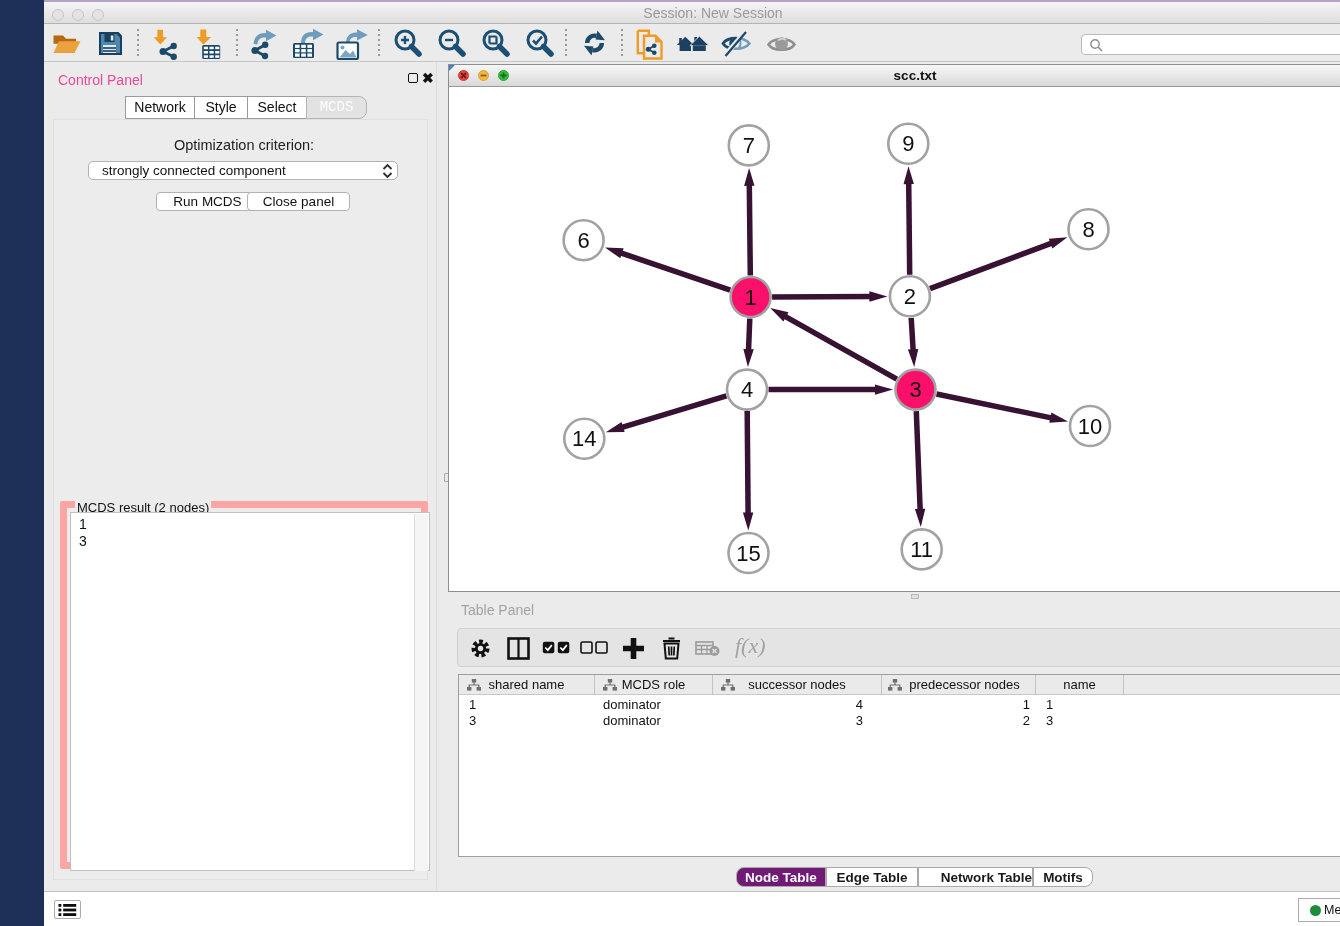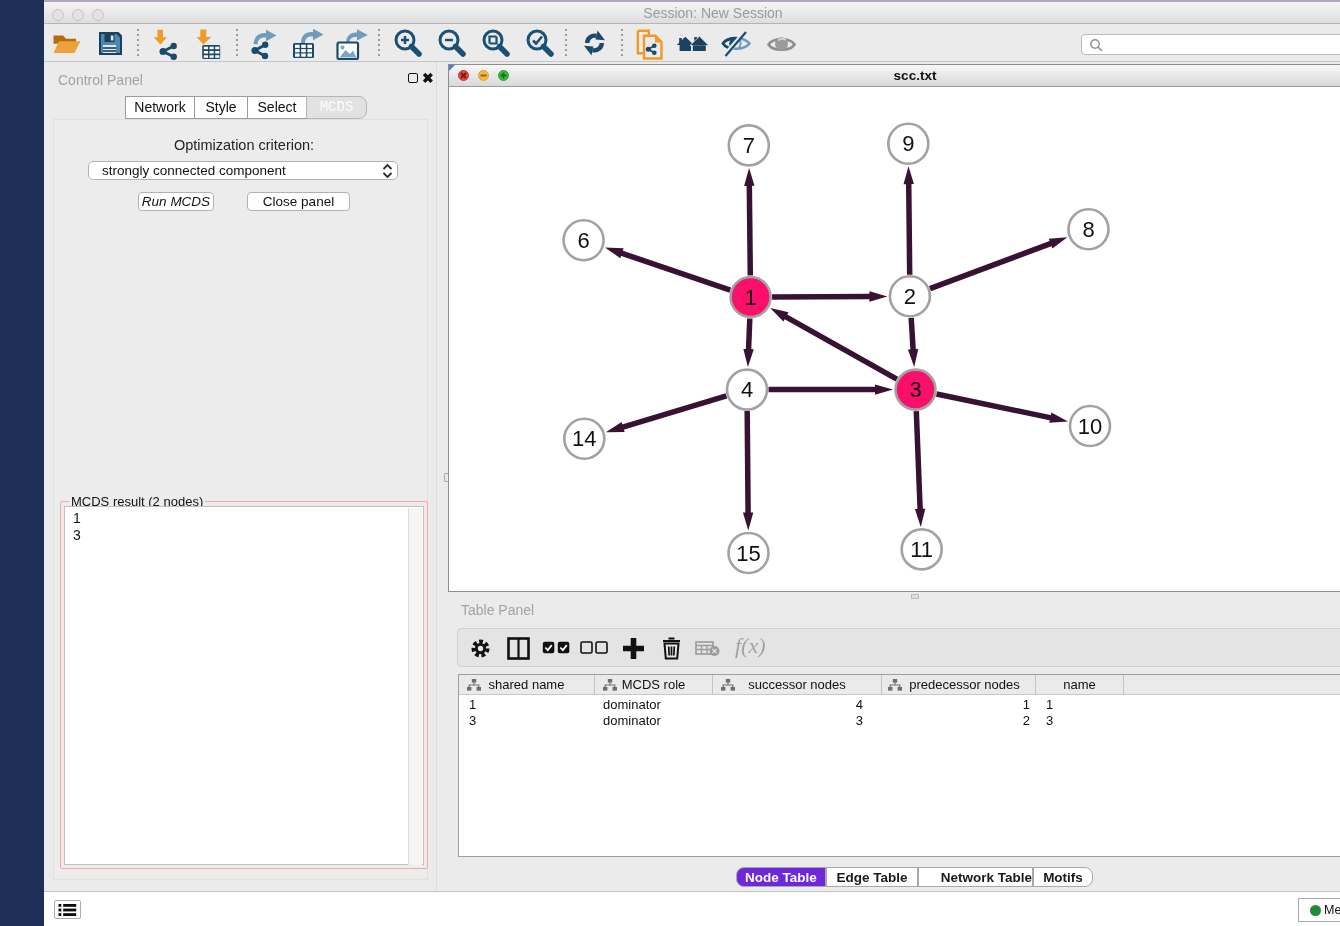--- a/index.html
+++ b/index.html
@@ -19,36 +19,36 @@
   font-size:14px; color:#9a9a9a; }
 #toolbar { left:0; top:24px; width:1338px; height:38px; background:#ebebeb;
   border-bottom:1px solid #c6c6c6; }
 .tbsep { position:absolute; top:5px; height:28px; width:2px;
   background:repeating-linear-gradient(#9a9a9a 0 2px, transparent 2px 5px); }
 .ticon { position:absolute; top:3px; }
 #searchbox { position:absolute; left:1037px; top:10px; width:291px; height:21px;
   background:#fff; border:1px solid #bbb; border-radius:4px; }
 
 #cphead { left:0; top:62px; width:392px; height:34px; }
-#cptitle { position:absolute; left:14px; top:10px; font-size:14px; color:#a3a3a3;text-align:right; }
+#cptitle { position:absolute; left:14px; top:10px; font-size:14px; color:#ec4899;text-align:right; }
 .winbtn-sq { position:absolute; width:10px; height:10px; border:1.6px solid #111; border-radius:2px; }
 .winbtn-x { position:absolute; font-size:14px; font-weight:bold; color:#111; }
 .tab { position:absolute; height:23px; background:#fff; border:1px solid #9b9b9b;
   font-size:14px; color:#111; text-align:center; line-height:21px; }
 #cppanel { left:9px; top:119px; width:375px; height:761px; background:#ececec;
   border:1px solid #e0e0e0; }
 #optlabel { position:absolute; left:0; top:137px; width:400px; text-align:center;
   font-size:14.5px; color:#222; }
 #dropdown { position:absolute; left:44px; top:161px; width:310px; height:19px;
   background:#fff; border:1px solid #b2b2b2; border-radius:5px;
   font-size:13.5px; color:#111; line-height:17px; padding-left:13px; }
 .btn { position:absolute; height:19px; background:#fff; border:1px solid #b2b2b2;
   border-radius:4px; font-size:13.5px; color:#111; text-align:center; line-height:17px; }
 #groupbox { position:absolute; left:16px; top:501px; width:368px; height:368px;
-  border:1px solid #fca5a5; border-radius:2px; }
+  border:7px solid #fca5a5; border-radius:2px; }
 #grouplabel { position:absolute; left:8px; top:-8px; background:#ececec;
   padding:0 2px; font-size:13px; color:#111; }
 #groupinner { position:absolute; left:3px; top:4px; width:360px; height:359px;
   background:#fff; border:1px solid #c0c0c0; }
 #vscroll { position:absolute; right:1px; top:1px; width:14px; height:357px;
   background:#f5f5f5; border-left:1px solid #ddd; }
 #mcdsvals { position:absolute; left:8px; top:3px; font-size:14px; color:#111; line-height:16.5px; }
 
 #vsplit { left:392px; top:62px; width:12px; height:829px; background:#ebebeb;
   border-left:1px solid #dcdcdc; }
@@ -268,21 +268,21 @@
 <div class="abs tab" style="left:203px; top:96px; width:60px;">Select</div>
 <div class="abs tab" style="left:262px; top:96px; width:61px; background:#e2e2e2; color:#fdfdfd; border-radius:0 8px 8px 0; border-color:#b5b5b5;font-family:Liberation Mono, monospace;">MCDS</div>
 <div class="abs" id="cppanel"></div>
 <div class="abs" id="optlabel">Optimization criterion:</div>
 <div class="abs" id="dropdown">strongly connected component
   <svg width="11" height="16" viewBox="0 0 11 16" style="position:absolute;right:4px;top:1px;">
     <path d="M1.5 6 L5.5 2 L9.5 6" fill="none" stroke="#2e2e2e" stroke-width="1.8"></path>
     <path d="M1.5 10 L5.5 14 L9.5 10" fill="none" stroke="#2e2e2e" stroke-width="1.8"></path>
   </svg>
 </div>
-<div class="abs btn" style="left:94px; top:192px; width:76px;font-style:italic;">Run MCDS</div>
+<div class="abs btn" style="left:112px; top:192px; width:103px;">Run MCDS</div>
 <div class="abs btn" style="left:203px; top:192px; width:103px;">Close panel</div>
 <div class="abs" id="groupbox">
   <div id="grouplabel">MCDS result (2 nodes)</div>
   <div id="groupinner">
     <div id="mcdsvals">1<br>3</div>
     <div id="vscroll"></div>
   </div>
 </div>
 
 <div class="abs" id="vsplit">
@@ -451,21 +451,21 @@
 <div class="abs td" style="left:559px; top:697px;">dominator</div>
 <div class="abs td" style="left:802px; top:697px; width:17px; text-align:right;">4</div>
 <div class="abs td" style="left:969px; top:697px; width:17px; text-align:right;">1</div>
 <div class="abs td" style="left:1002px; top:697px;">1</div>
 <div class="abs td" style="left:425px; top:713px;">3</div>
 <div class="abs td" style="left:559px; top:713px;">dominator</div>
 <div class="abs td" style="left:802px; top:713px; width:17px; text-align:right;">3</div>
 <div class="abs td" style="left:969px; top:713px; width:17px; text-align:right;">2</div>
 <div class="abs td" style="left:1002px; top:713px;">3</div>
 
-<div class="abs btab" style="left:692px; top:867px; width:90px; background:#6d28d9; color:#fdfdfd; border-radius:8px 0 0 8px;">Node Table</div>
+<div class="abs btab" style="left:692px; top:867px; width:90px; background:#701a75; color:#fdfdfd; border-radius:8px 0 0 8px;">Node Table</div>
 <div class="abs btab" style="left:782px; top:867px; width:92px;">Edge Table</div>
 <div class="abs btab" style="left:874px; top:867px; width:115px;text-align:right;">Network Table</div>
 <div class="abs btab" style="left:989px; top:867px; width:60px; border-radius:0 8px 8px 0;">Motifs</div>
 
 <div class="abs" id="statusbar">
   <div id="listbtn">
     <svg width="19" height="14" viewBox="0 0 19 14" style="position:absolute;left:3px;top:2px;">
       <rect x="0.5" y="1" width="2.8" height="2.8" fill="#0c0c0c"></rect>
         <rect x="5.2" y="1" width="13" height="2.8" fill="#0c0c0c"></rect>
       <rect x="0.5" y="5.6" width="2.8" height="2.8" fill="#0c0c0c"></rect>

